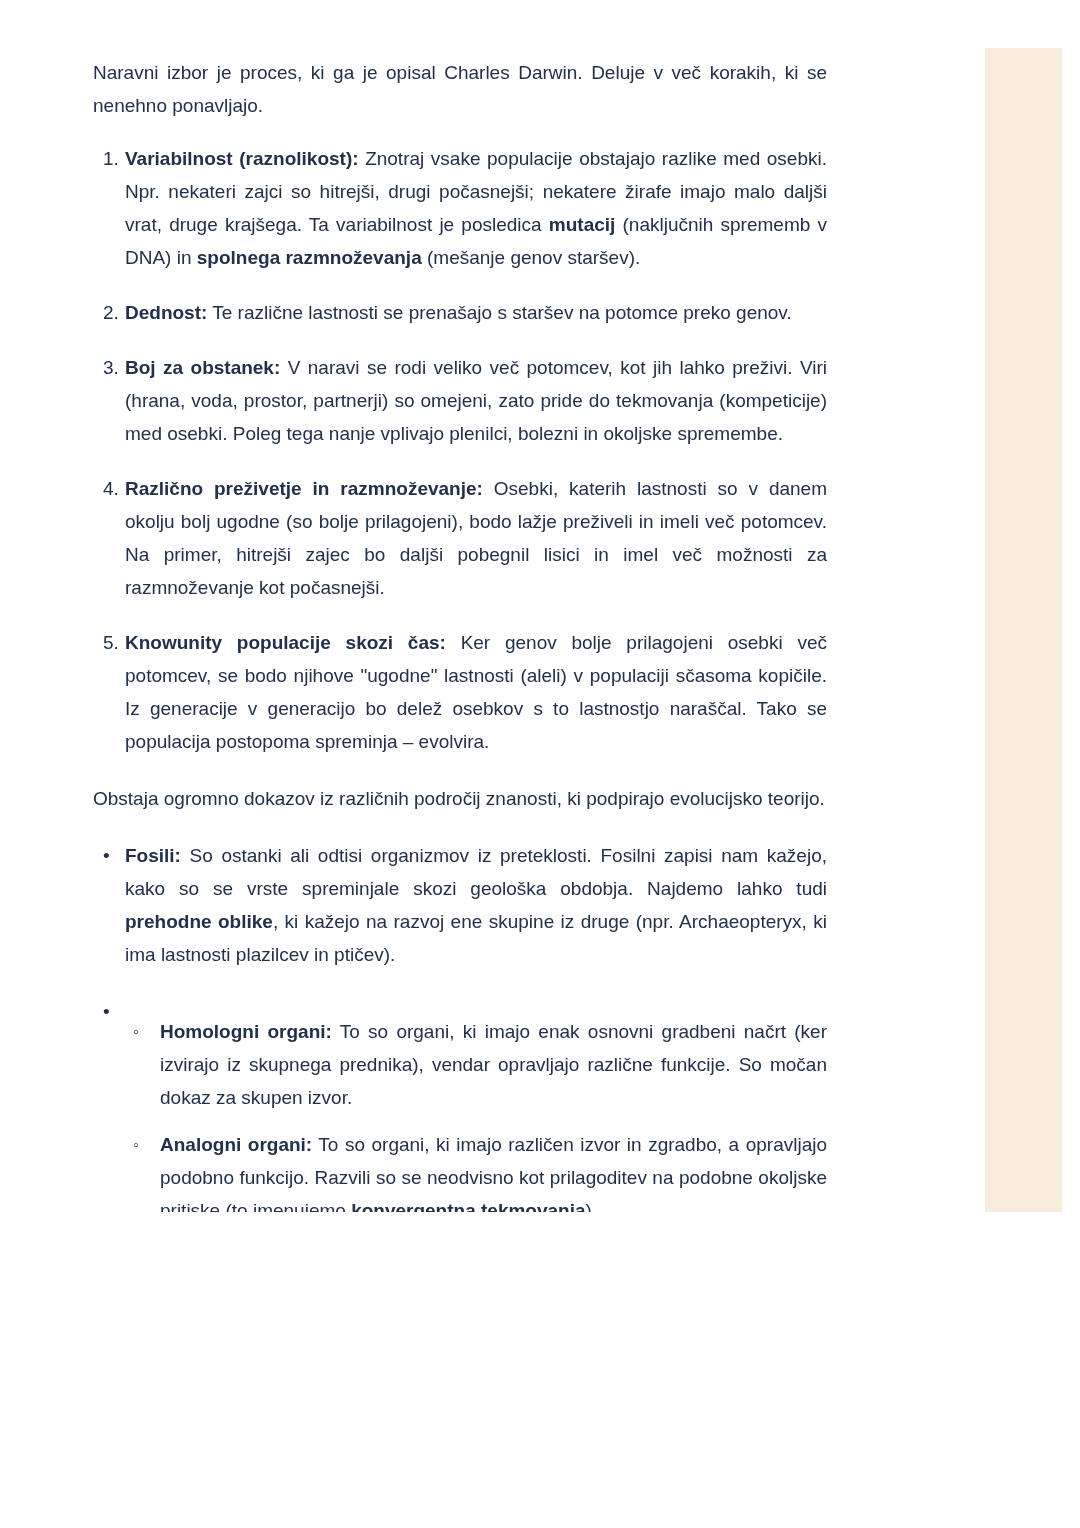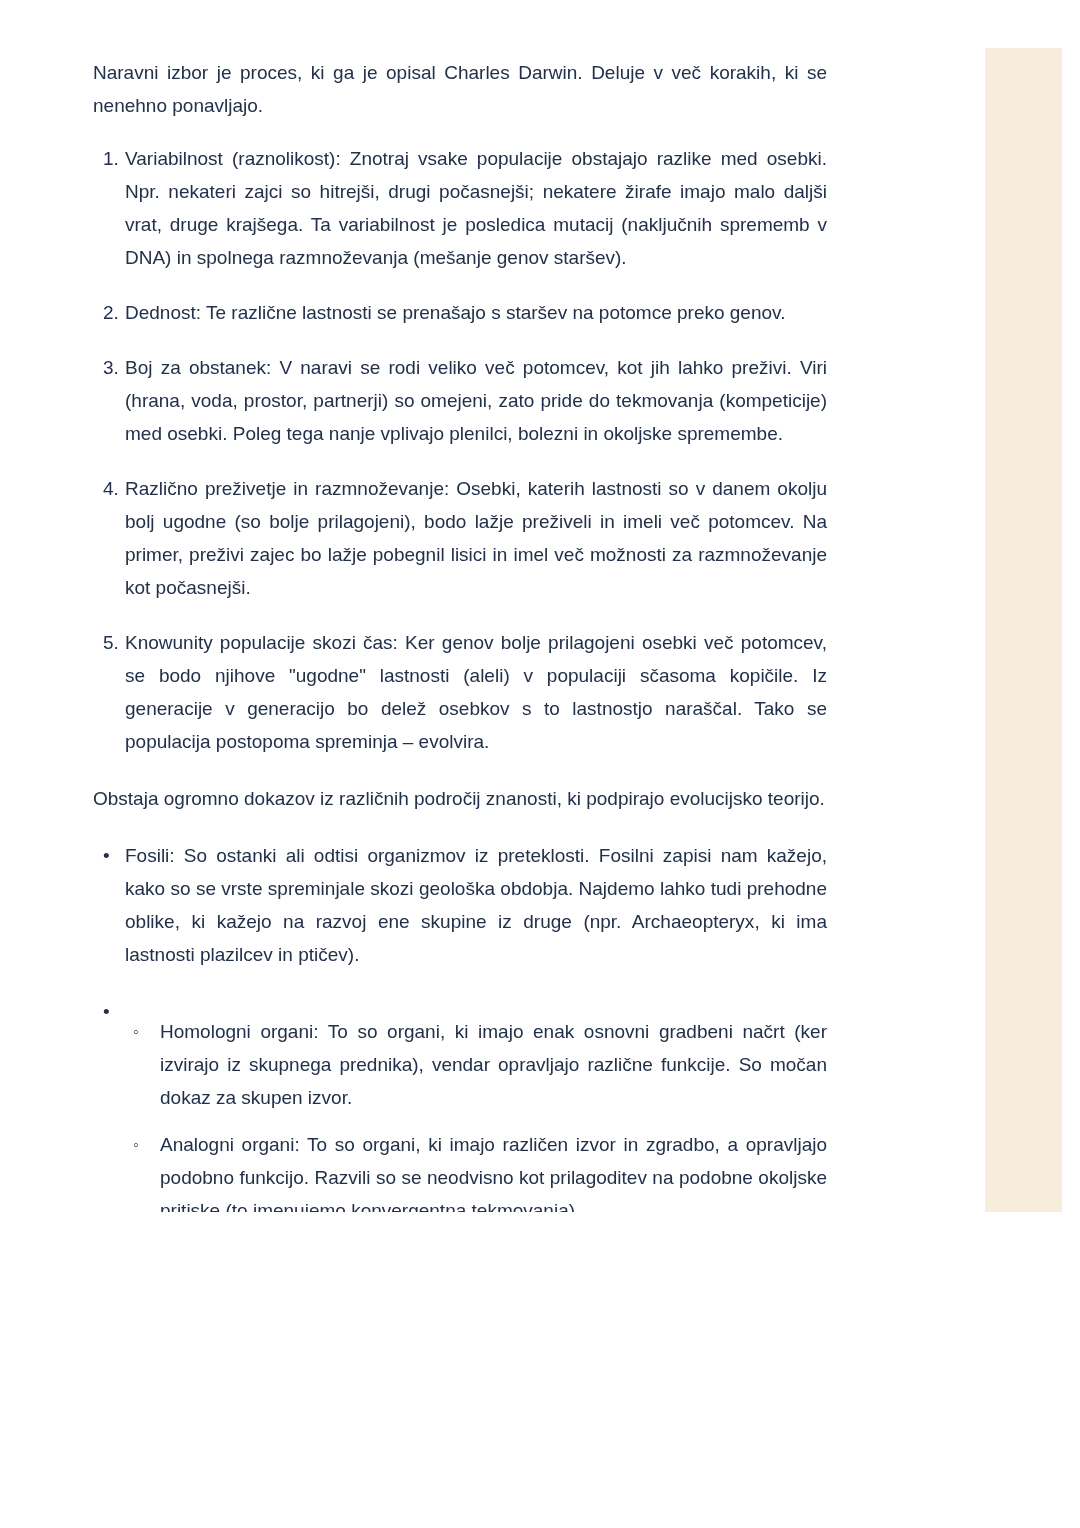--- a/index.html
+++ b/index.html
@@ -42,21 +42,21 @@
   .bullets { margin-top:24px; }
   .bullet { display:flex; }
   .bullet + .bullet { margin-top:24px; }
   .bullet-marker { flex:0 0 32px; padding-left:10px; box-sizing:border-box; }
   .bullet-body { flex:1; text-align:justify; }
   .sub-list { margin-top:20px; }
   .sub-item { display:flex; }
   .sub-item + .sub-item { margin-top:14px; }
   .sub-marker { flex:0 0 35px; padding-left:8px; box-sizing:border-box; font-size:16px; }
   .sub-body { flex:1; text-align:justify; }
-  .b { font-weight:400; }
+  .b { font-weight:700; }
   .i { }
   .footer {
     position:absolute;
     top:1439px; right:70px;
     font-size:14.5px; line-height:18px;
     color:#4c1d95;
   }
 </style>
 </head>
 <body>
@@ -77,21 +77,21 @@
       <li class="step">
         <span class="step-marker">2.</span>
         <div class="step-body"><span class="b">Dednost:</span><span> Te različne lastnosti se prenašajo s staršev na potomce preko genov.</span></div>
       </li>
       <li class="step">
         <span class="step-marker">3.</span>
         <div class="step-body"><span class="b">Boj za obstanek:</span><span> V naravi se rodi veliko več potomcev, kot jih lahko preživi. Viri (hrana, voda, prostor, partnerji) so omejeni, zato pride do tekmovanja (kompeticije) med osebki. Poleg tega nanje vplivajo plenilci, bolezni in okoljske spremembe.</span></div>
       </li>
       <li class="step">
         <span class="step-marker">4.</span>
-        <div class="step-body"><span class="b">Različno preživetje in razmnoževanje:</span><span> Osebki, katerih lastnosti so v danem okolju bolj ugodne (so bolje prilagojeni), bodo lažje preživeli in imeli več potomcev. Na primer, preživi zajec bo lažje pobegnil lisici in imel več možnosti za razmnoževanje kot počasnejši.</span></div>
+        <div class="step-body"><span class="b">Različno preživetje in razmnoževanje:</span><span> Osebki, katerih lastnosti so v danem okolju bolj ugodne (so bolje prilagojeni), bodo lažje preživeli in imeli več potomcev. Na primer, hitrejši zajec bo daljši pobegnil lisici in imel več možnosti za razmnoževanje kot počasnejši.</span></div>
       </li>
       <li class="step">
         <span class="step-marker">5.</span>
         <div class="step-body"><span class="b">Knowunity populacije skozi čas:</span><span> Ker genov bolje prilagojeni osebki več potomcev, se bodo njihove "ugodne" lastnosti (aleli) v populaciji sčasoma kopičile. Iz generacije v generacijo bo delež osebkov s to lastnostjo naraščal. Tako se populacija postopoma spreminja – evolvira.</span></div>
       </li>
     </ol>
 
 
     <p class="para evidence-intro"><span>Obstaja ogromno dokazov iz različnih področij znanosti, ki podpirajo evolucijsko teorijo.</span></p>
 

